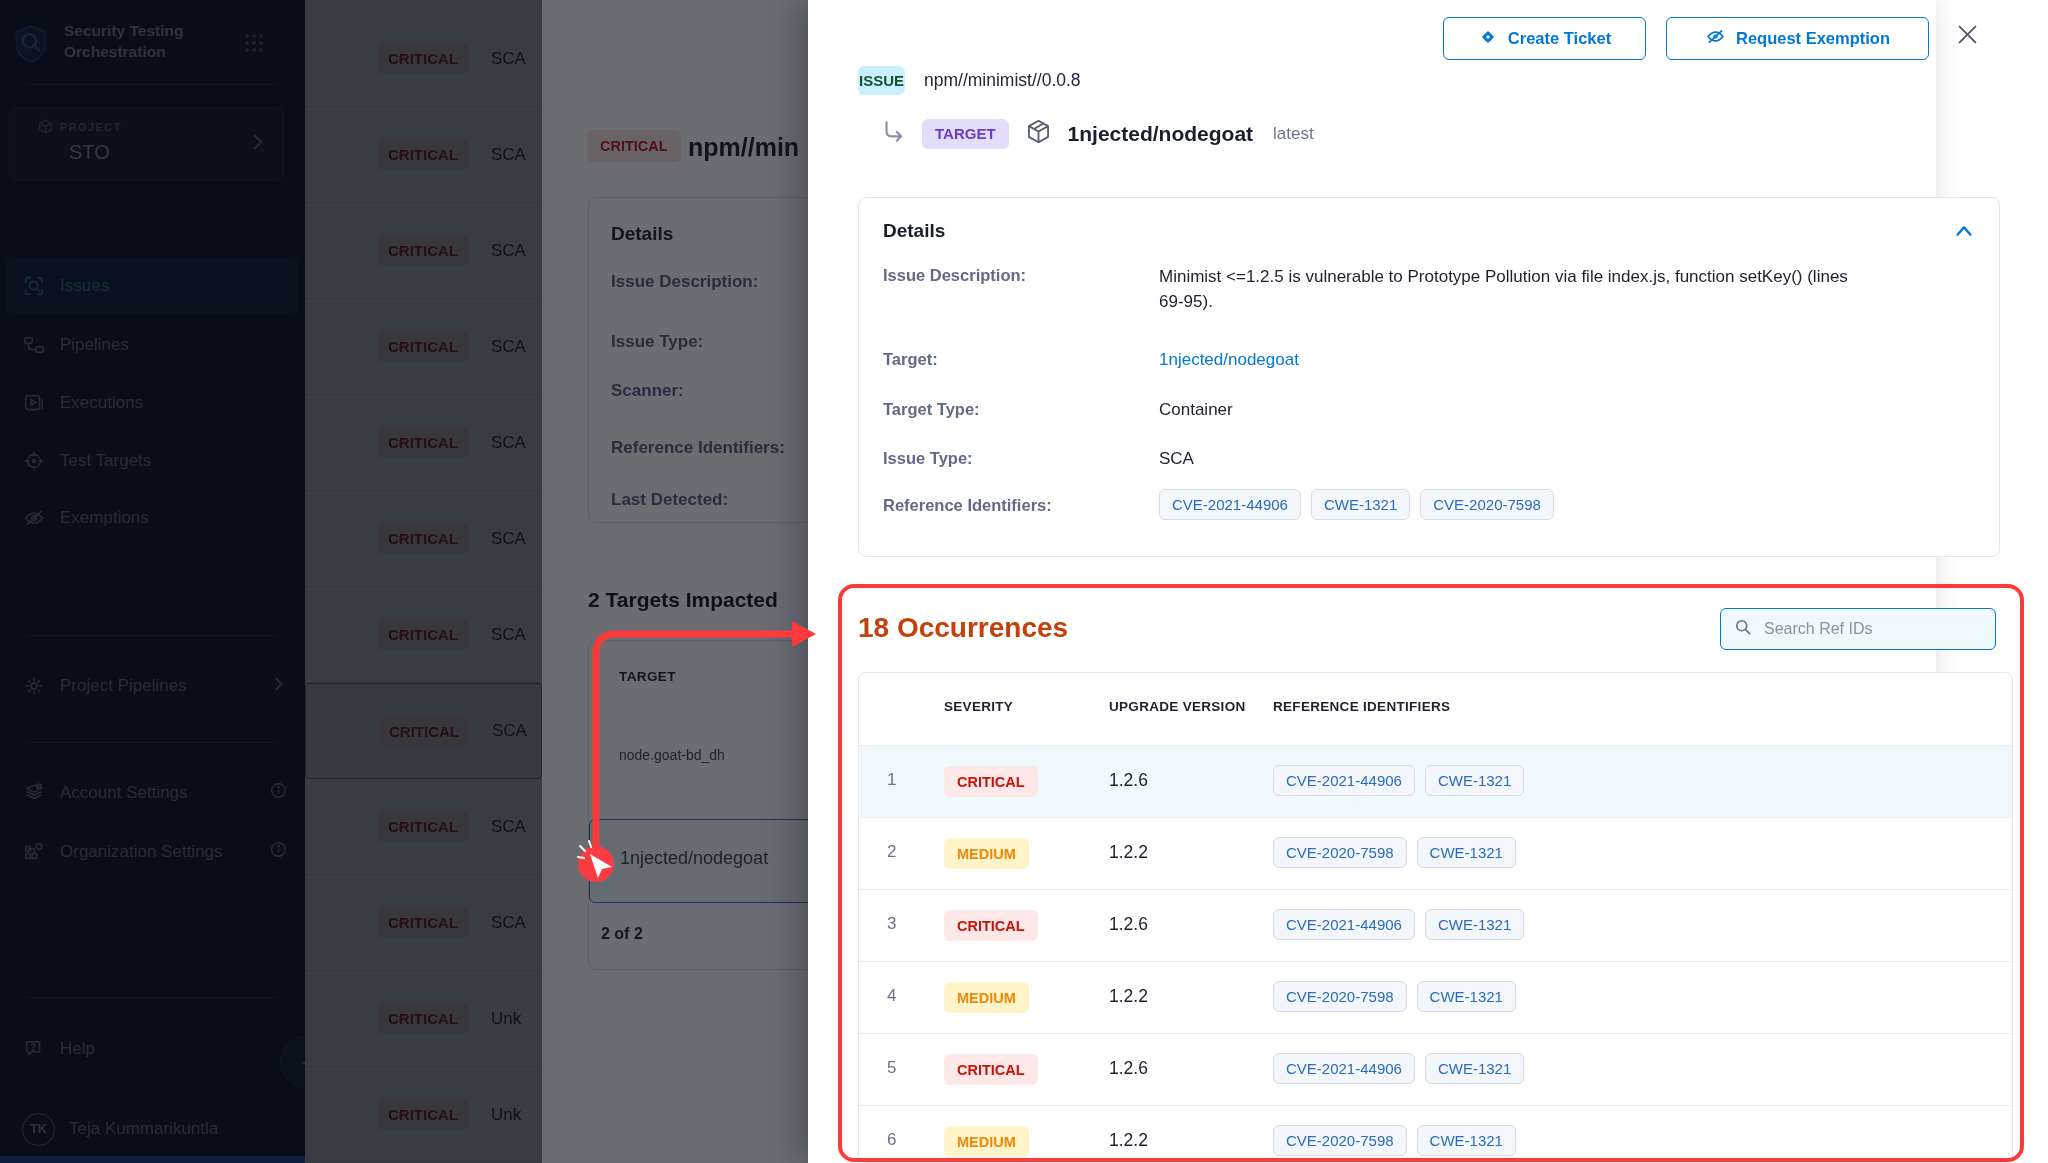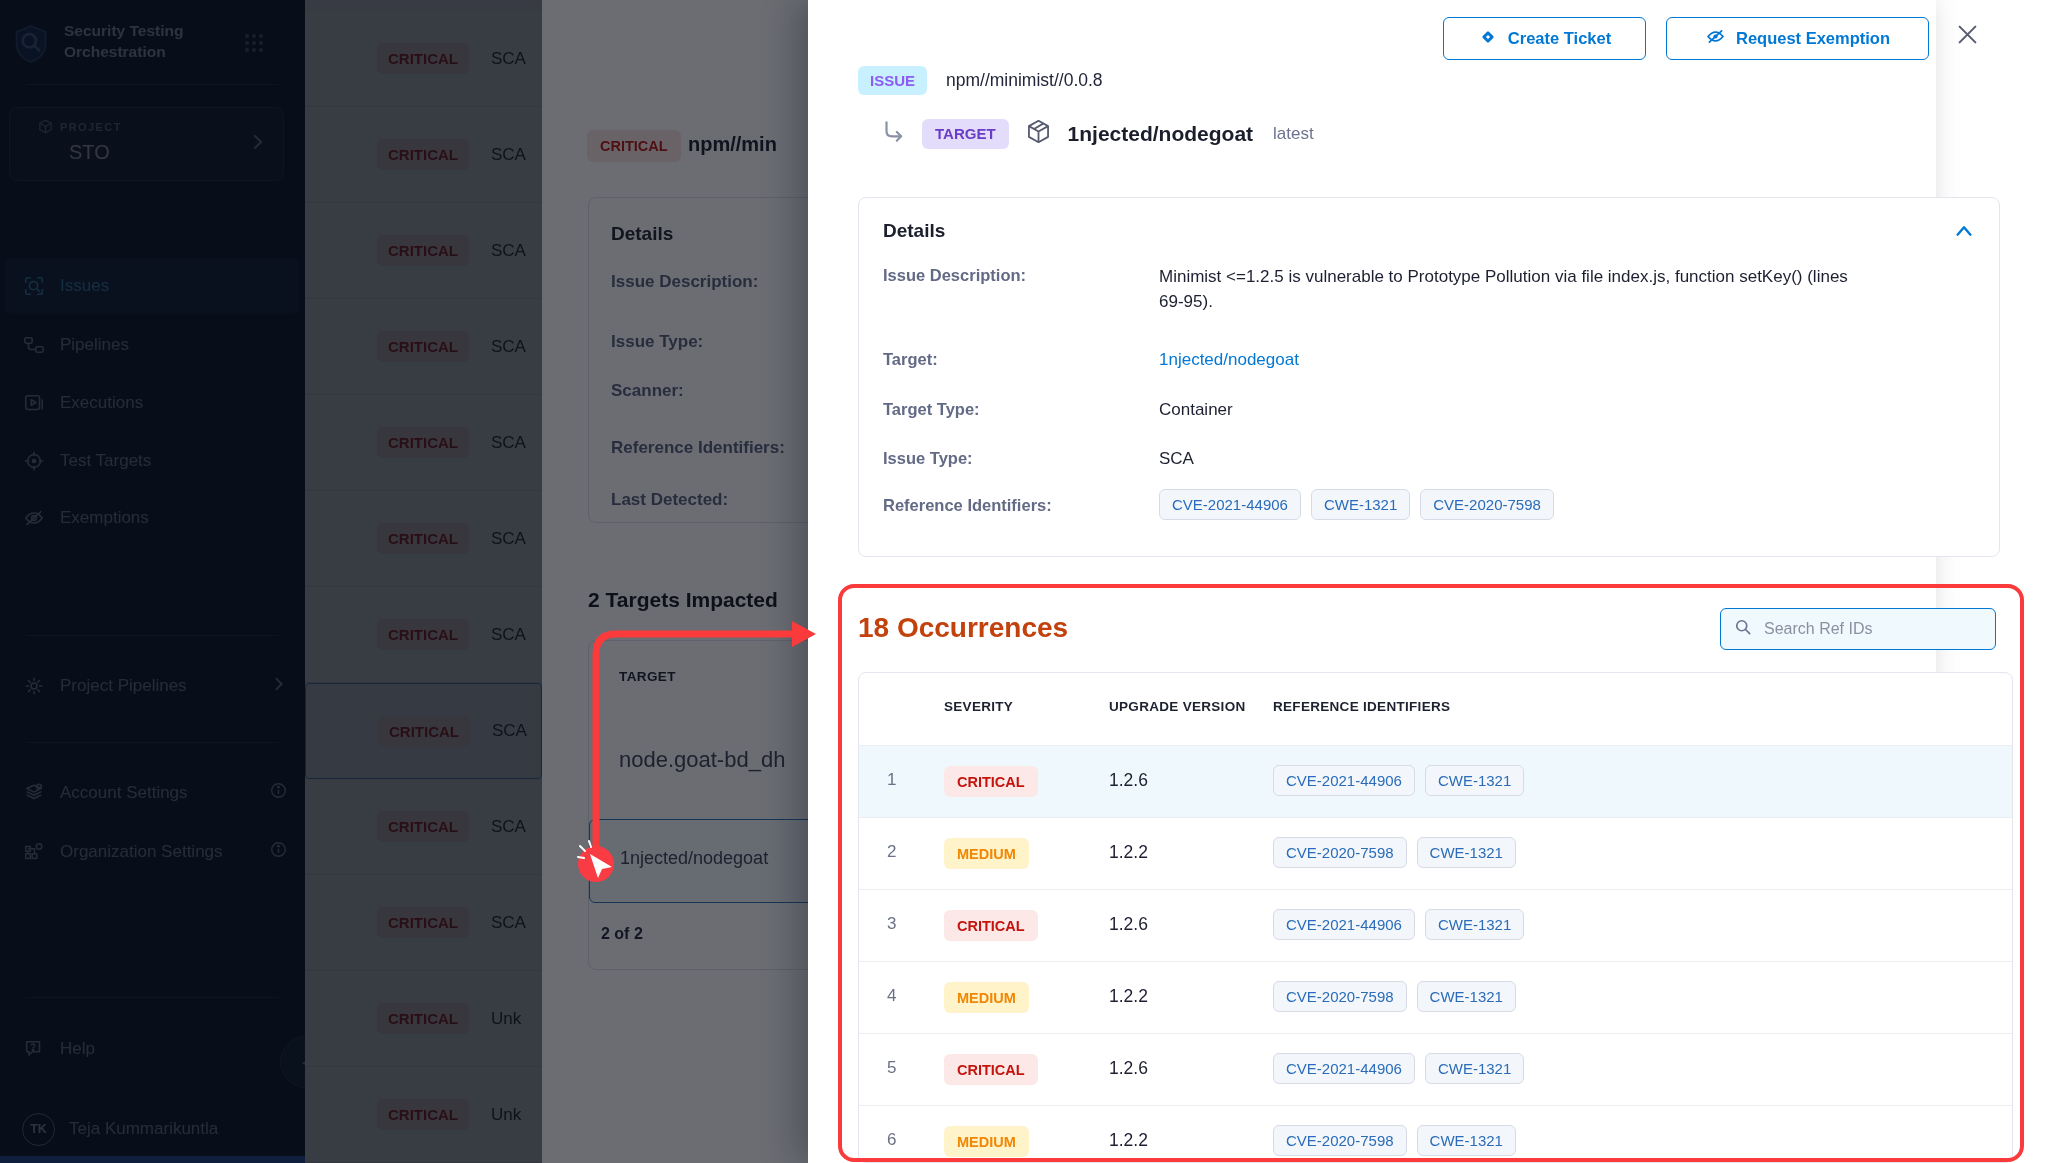--- a/index.html
+++ b/index.html
@@ -30,41 +30,41 @@
   .bg-row{height:96px;border-bottom:1px solid #E7E8F0;display:flex;align-items:center;gap:22px;padding-left:72px;background:#fff;box-sizing:border-box;cursor:pointer;}
   .bg-row.sel{border:1px solid #5B9BD0;background:#F4FAFE;border-radius:4px;}
   .bg-badge{background:#FBE6E4;color:#AE1E18;font-weight:bold;font-size:15px;padding:7px 11px;border-radius:6px;white-space:nowrap;}
   .bg-type{font-size:17px;color:#2A2E3D;white-space:nowrap;}
 
   .scrim1{position:absolute;left:0;top:0;width:542px;height:1163px;background:rgba(4,9,18,0.50);z-index:2;}
 
   
   .mid{position:absolute;left:542px;top:0;width:268px;height:1163px;background:#FFFFFF;z-index:3;overflow:hidden;}
   .md-sev{position:absolute;left:45px;top:130px;background:#FBE6E4;color:#B41710;font-weight:bold;font-size:14.5px;padding:8px 13px;border-radius:6px;}
-  .md-title{position:absolute;left:146px;top:133px;font-size:20px;font-weight:bold;color:#1B1E2B;white-space:nowrap;}
+  .md-title{position:absolute;left:146px;top:133px;font-size:25px;font-weight:bold;color:#1B1E2B;white-space:nowrap;}
   .md-card{position:absolute;border:1px solid #DFE0EA;border-radius:8px;background:#fff;box-sizing:border-box;}
   .md-card-title{position:absolute;left:22px;top:25px;font-size:19px;font-weight:bold;color:#22252F;}
   .md-label{position:absolute;left:22px;font-size:17px;font-weight:600;color:#59607B;white-space:nowrap;}
   .md-head2{position:absolute;left:46px;top:588px;font-size:21px;font-weight:bold;color:#16181F;white-space:nowrap;}
   .md-col{position:absolute;left:30px;top:28px;font-size:13.5px;font-weight:bold;letter-spacing:.4px;color:#1D2130;}
-  .md-t1{position:absolute;left:30px;top:106px;font-size:22px;color:#3F4557;cursor:pointer;text-align:right;}
+  .md-t1{position:absolute;left:30px;top:106px;font-size:14px;color:#3F4557;cursor:pointer;text-align:right;}
   .md-selrow{position:absolute;left:0;top:178px;width:320px;height:84px;border:1.5px solid #2E74B5;border-radius:6px;background:#F6FAFD;box-sizing:border-box;cursor:pointer;}
   .md-selrow span{position:absolute;left:30px;top:28px;font-size:18px;color:#3F4557;}
   .md-pg{position:absolute;left:12px;top:284px;font-size:16px;font-weight:bold;color:#23263A;}
 
   .scrim2{position:absolute;left:0;top:0;width:810px;height:1163px;background:rgba(9,12,21,0.60);z-index:4;}
 
   
   .right{position:absolute;left:808px;top:0;width:1128px;height:1163px;background:#fff;z-index:5;box-shadow:-12px 0 32px rgba(10,15,30,0.28);}
   .btn{position:absolute;top:17px;height:43px;border:1.5px solid #0278D5;border-radius:6px;background:#fff;display:flex;align-items:center;justify-content:center;gap:10px;color:#0278D5;font-weight:bold;font-size:16.5px;cursor:pointer;box-sizing:border-box;font-family:inherit;}
   #btn-create{left:635px;width:203px;}
   #btn-exempt{left:858px;width:263px;}
   .close{position:absolute;left:1146px;top:21px;cursor:pointer;}
   .issue-line{position:absolute;left:50px;top:66px;display:flex;align-items:center;gap:19px;}
-  .issue-badge{height:29px;display:inline-flex;align-items:center;padding:0 12px;border-radius:6px;background:#C9F0FE;color:#8b5cf6;font-weight:bold;font-size:15px;}
+  .issue-badge{height:29px;display:inline-flex;align-items:center;padding:0 1px;border-radius:6px;background:#C9F0FE;color:#14532d;font-weight:bold;font-size:15px;}
   .issue-name{font-size:17.5px;color:#23263A;}
   .target-line{position:absolute;left:72px;top:118px;display:flex;align-items:center;gap:16px;}
   .target-badge{height:30px;display:inline-flex;align-items:center;padding:0 13px;border-radius:6px;background:#E3DCFB;color:#6A3DC6;font-weight:bold;font-size:15px;}
   .target-name{font-size:21px;font-weight:bold;color:#1B1E2B;}
   .target-tag{font-size:17px;color:#6D7390;margin-left:4px;}
   .card{position:absolute;border:1px solid #E4E5EF;border-radius:8px;background:#fff;box-sizing:border-box;}
   #details-card{left:50px;top:197px;width:1142px;height:360px;}
   .card-title{position:absolute;left:24px;top:22px;font-size:19px;font-weight:bold;color:#1B1E2B;}
   .chev-up{position:absolute;right:24px;top:24px;cursor:pointer;}
   .f-label{position:absolute;left:24px;font-size:16.5px;font-weight:600;color:#636A85;}

